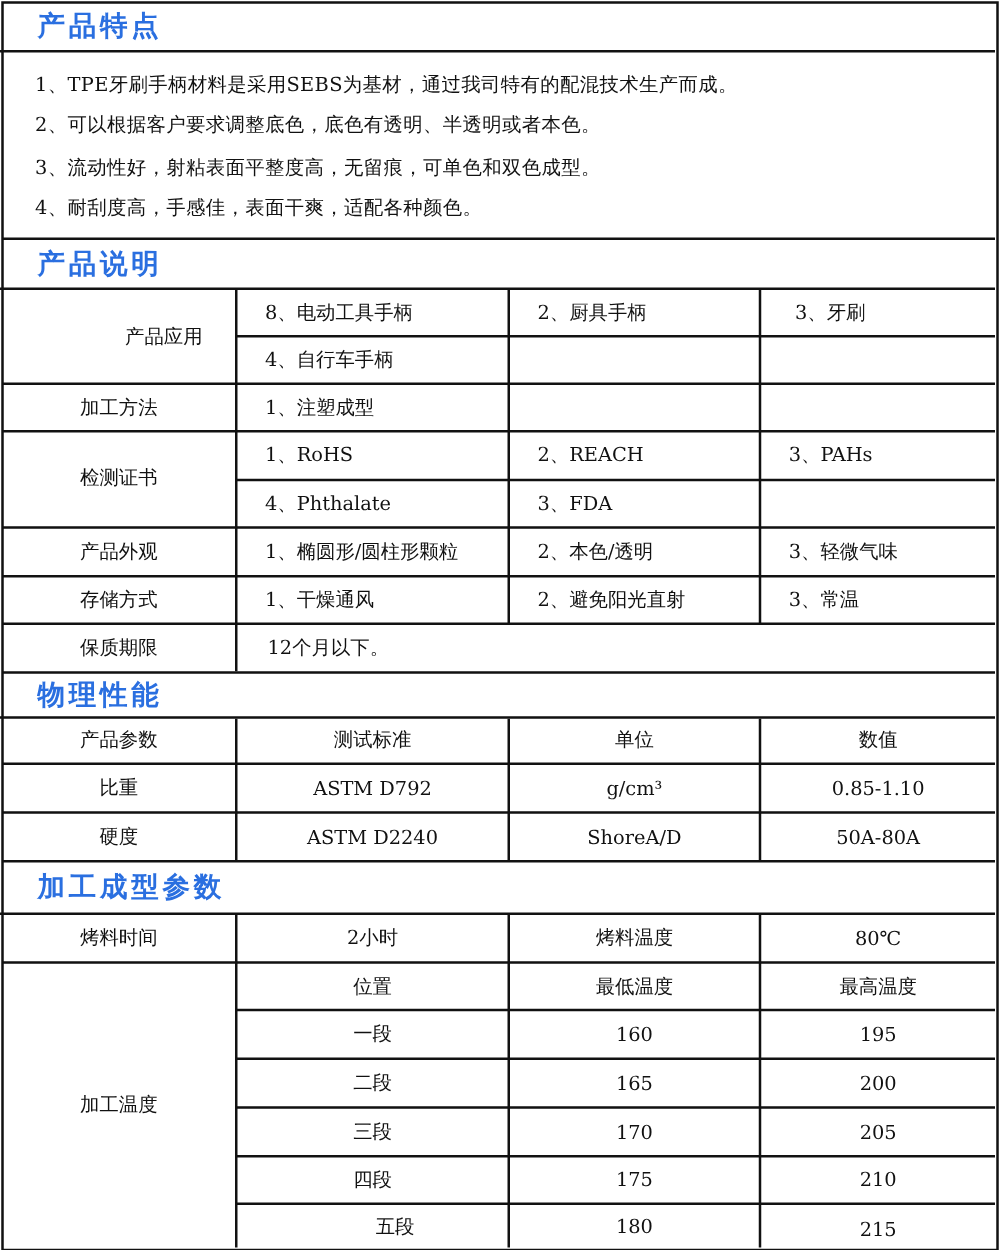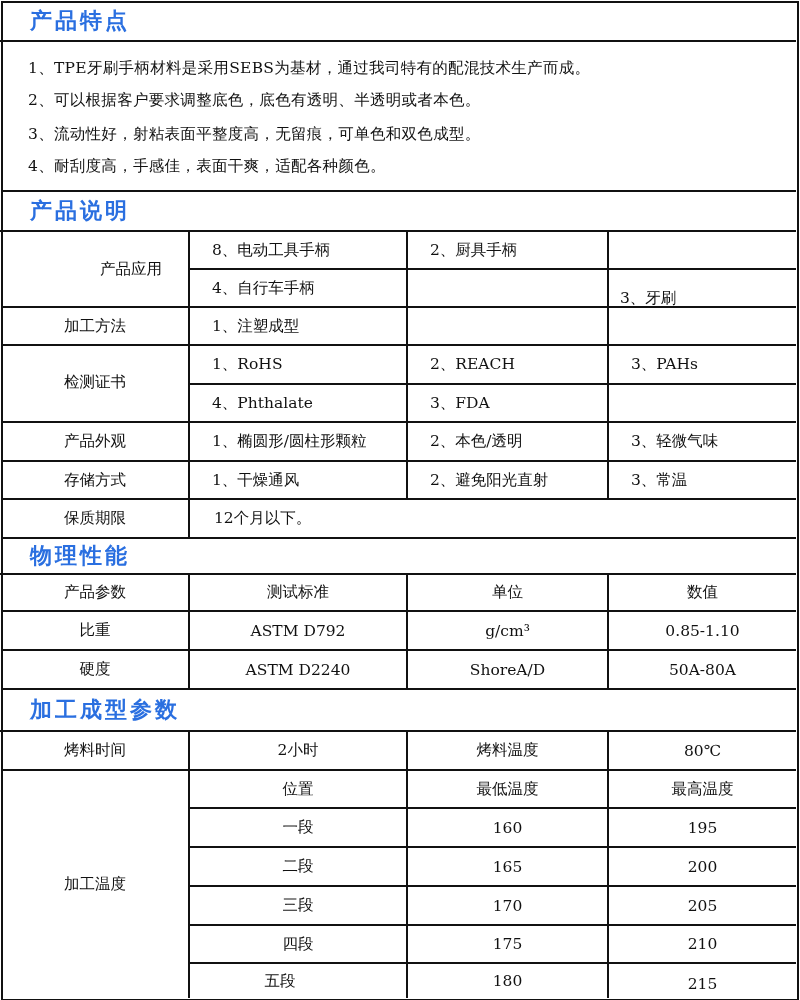--- a/index.html
+++ b/index.html
@@ -39,21 +39,21 @@
 <div class="hline" style="left:2px;width:794px;top:306px;"></div>
 <div class="hline" style="left:2px;width:794px;top:344px;"></div>
 <div class="hline" style="left:188px;width:608px;top:383px;"></div>
 <div class="hline" style="left:2px;width:794px;top:421px;"></div>
 <div class="hline" style="left:2px;width:794px;top:460px;"></div>
 <div class="hline" style="left:2px;width:794px;top:498px;"></div>
 
 <div class="cell center" style="left:2px;width:186px;top:232px;height:74px;padding-left:36px;">产品应用</div>
 <div class="cell left" style="left:190px;width:216px;top:232px;height:36px;">8、电动工具手柄</div>
 <div class="cell left" style="left:408px;width:199px;top:232px;height:36px;">2、厨具手柄</div>
-<div class="cell left" style="left:598px;width:187px;top:232px;height:36px;margin-top:48px;">3、牙刷</div>
+<div class="cell left" style="left:614px;width:187px;top:232px;height:36px;">3、牙刷</div>
 <div class="cell left" style="left:190px;width:216px;top:270px;height:36px;">4、自行车手柄</div>
 
 <div class="cell center" style="left:2px;width:186px;top:308px;height:36px;">加工方法</div>
 <div class="cell left" style="left:190px;width:216px;top:308px;height:36px;">1、注塑成型</div>
 
 <div class="cell center" style="left:2px;width:186px;top:346px;height:72px;">检测证书</div>
 <div class="cell left" style="left:190px;width:216px;top:346px;height:37px;">1、RoHS</div>
 <div class="cell left" style="left:408px;width:199px;top:346px;height:37px;">2、REACH</div>
 <div class="cell left" style="left:609px;width:187px;top:346px;height:37px;">3、PAHs</div>
 <div class="cell left" style="left:190px;width:216px;top:385px;height:36px;">4、Phthalate</div>
@@ -129,15 +129,15 @@
 <div class="cell center" style="left:609px;width:187px;top:848px;height:37px;">200</div>
 
 <div class="cell center" style="left:190px;width:216px;top:887px;height:37px;">三段</div>
 <div class="cell center" style="left:408px;width:199px;top:887px;height:37px;">170</div>
 <div class="cell center" style="left:609px;width:187px;top:887px;height:37px;">205</div>
 
 <div class="cell center" style="left:190px;width:216px;top:926px;height:36px;">四段</div>
 <div class="cell center" style="left:408px;width:199px;top:926px;height:36px;">175</div>
 <div class="cell center" style="left:609px;width:187px;top:926px;height:36px;">210</div>
 
-<div class="cell center" style="left:190px;width:180px;top:964px;height:34px;">五段</div>
+<div class="cell center" style="left:190px;width:180px;top:964px;height:34px;padding-left:36px;">五段</div>
 <div class="cell center" style="left:408px;width:199px;top:964px;height:34px;">180</div>
 <div class="cell center" style="left:609px;width:187px;top:964px;height:40px;">215</div>
 
 </body></html>

